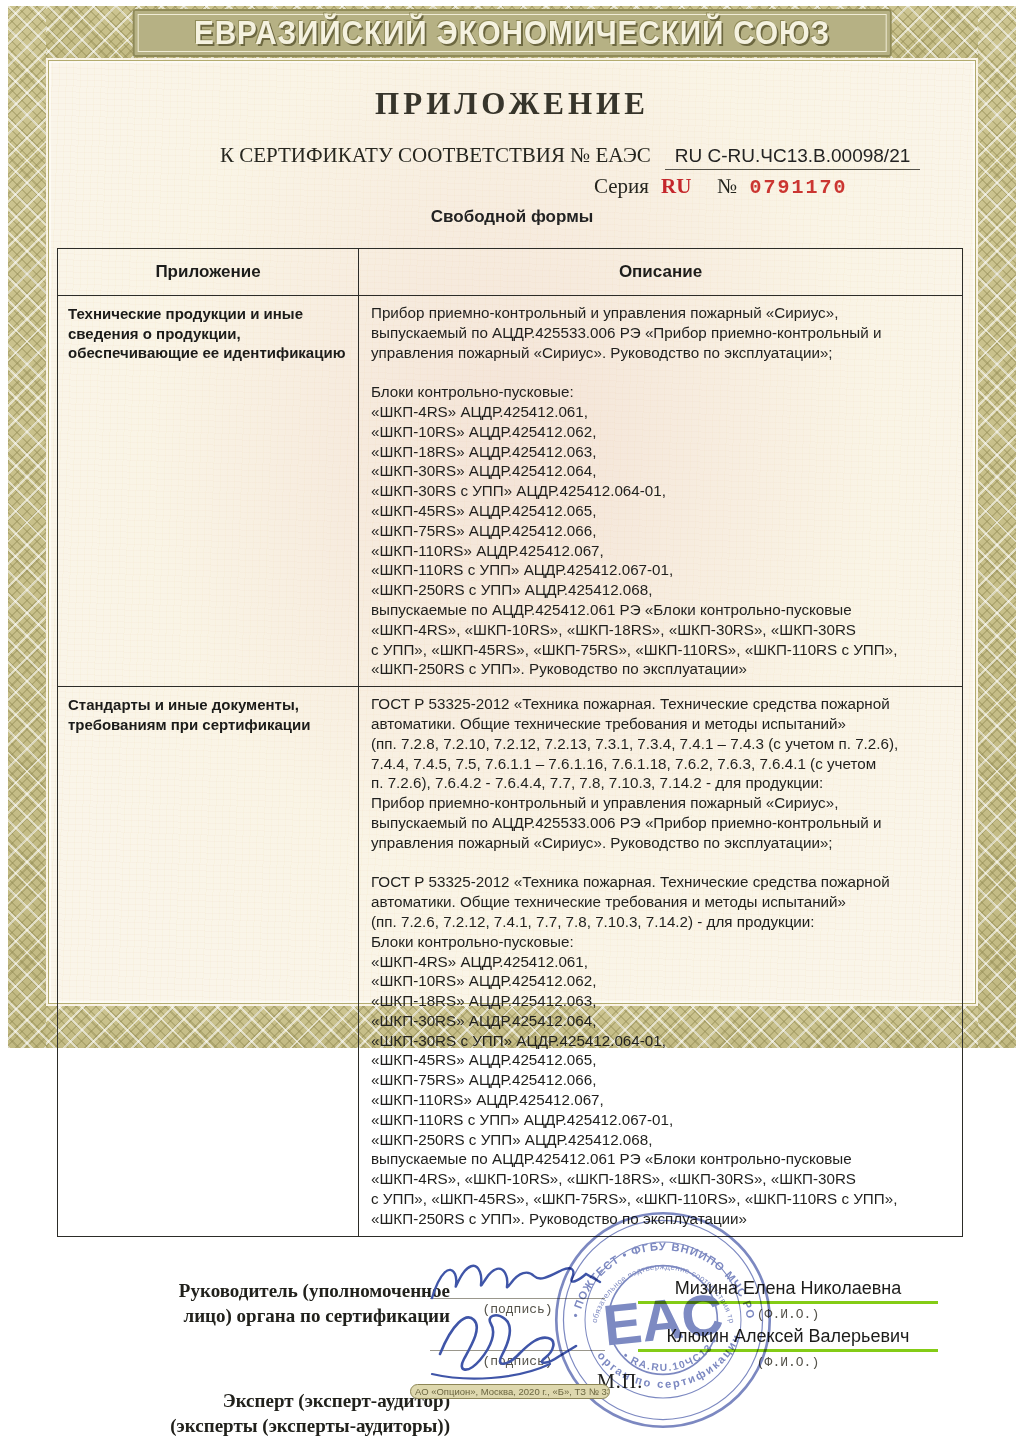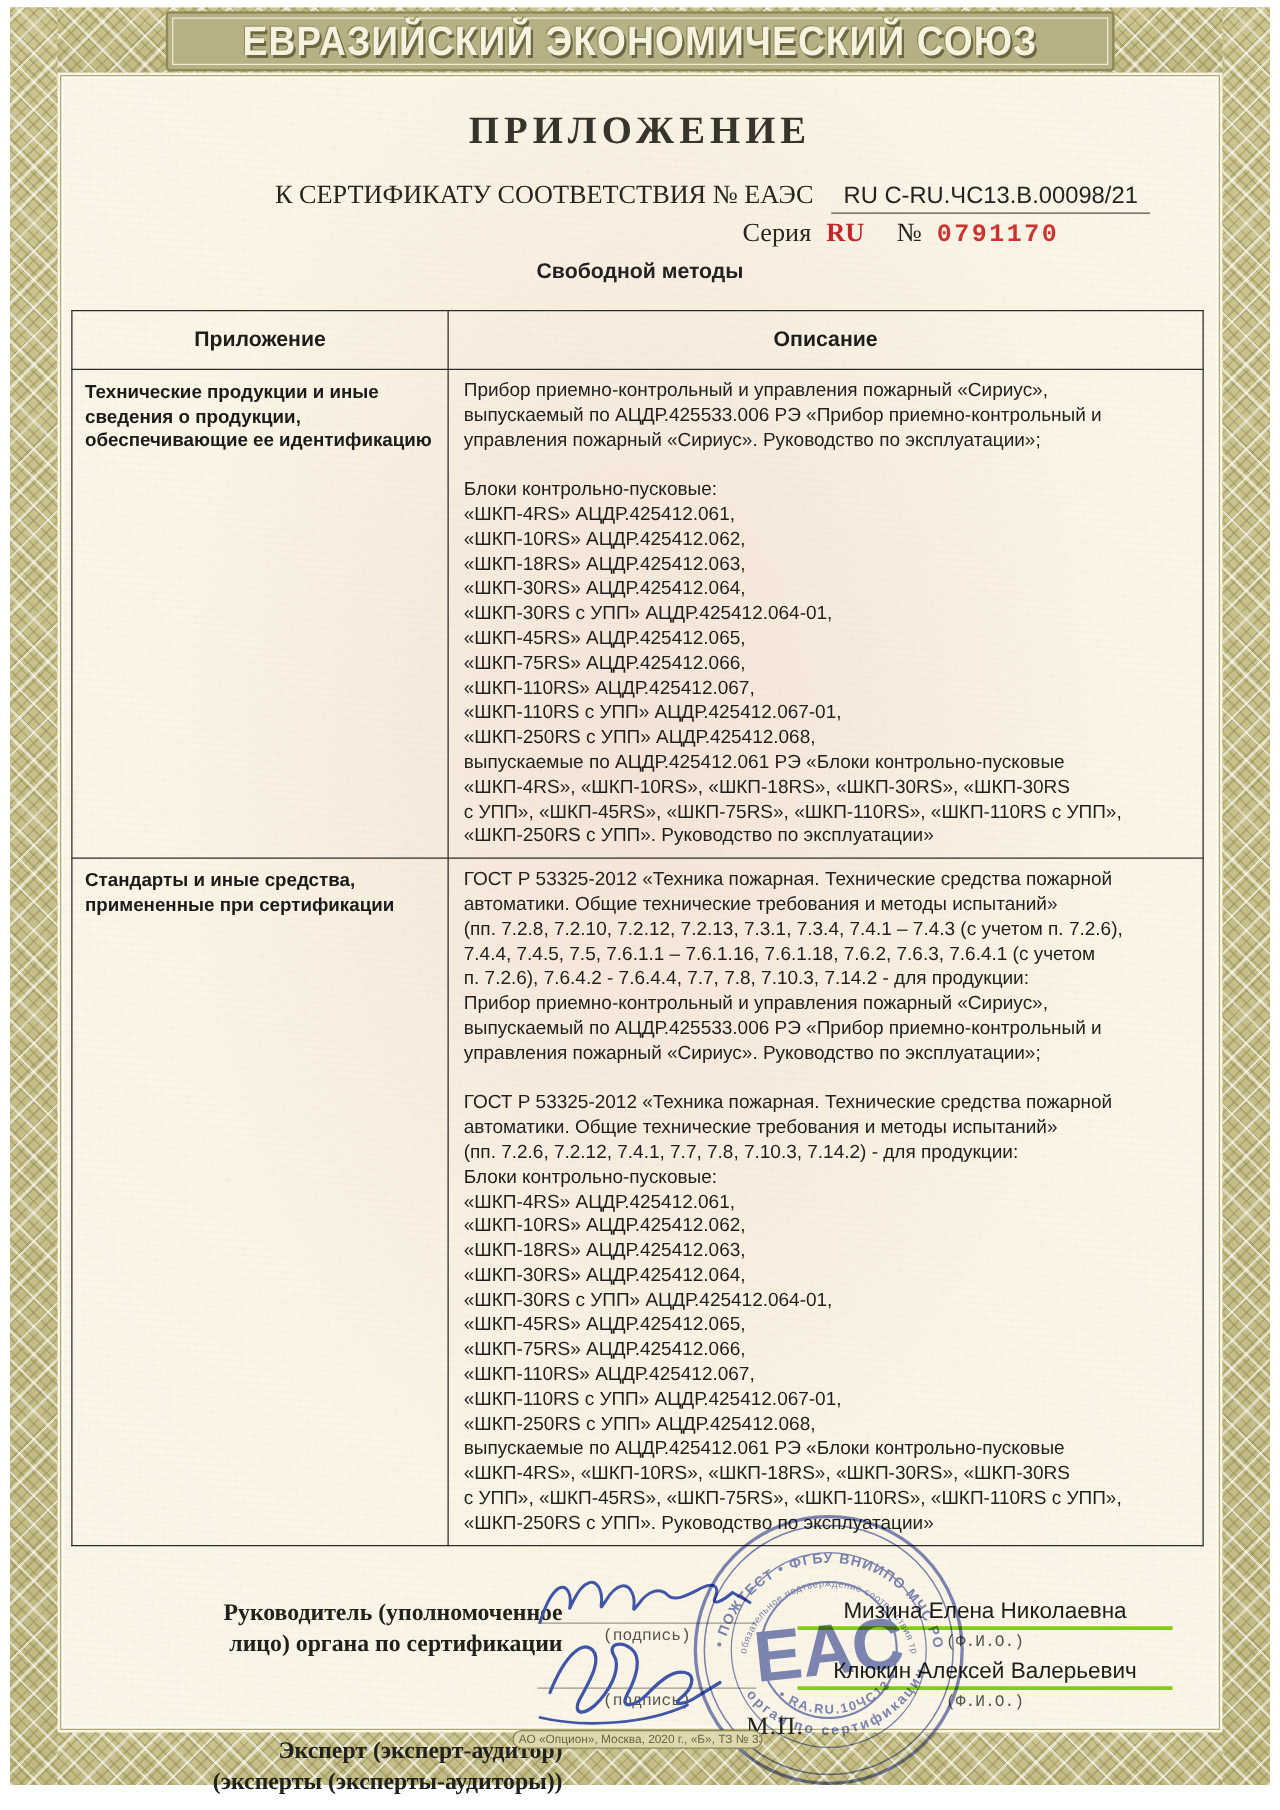--- a/index.html
+++ b/index.html
@@ -1,18 +1,18 @@
 <!DOCTYPE html>
 <html><head>
 <meta charset="utf-8">
 <style>
   html,body{margin:0;padding:0;background:#ffffff;}
   .page{position:relative;width:1024px;height:1448px;background:#ffffff;overflow:hidden;
         font-family:"Liberation Sans",sans-serif;color:#1e1e1c;}
-  .cert{position:absolute;left:8px;top:6px;width:1008px;height:1422px;background:#faf5e9;}
+  .cert{position:absolute;left:8px;top:6px;width:1008px;height:1042px;background:#faf5e9;}
   
   .cert::before{content:"";position:absolute;inset:38px;pointer-events:none;
     background:
       radial-gradient(ellipse at 50% 42%, rgba(233,198,185,.38), rgba(248,240,214,.18) 55%, transparent 80%),
       repeating-linear-gradient(2deg, rgba(214,150,130,.05) 0 1px, transparent 1px 6px),
       repeating-linear-gradient(92deg, rgba(226,210,120,.07) 0 1px, transparent 1px 7px);}
   
   .band{position:absolute;
     background:
       repeating-linear-gradient(45deg, rgba(255,255,255,.55) 0 2px, transparent 2px 16px),
@@ -102,21 +102,21 @@
     <h1 class="doc-title">ПРИЛОЖЕНИЕ</h1>
 
     <div class="cert-line">
       <span class="cert-label">К СЕРТИФИКАТУ СООТВЕТСТВИЯ № ЕАЭС</span><span class="cert-number">RU C-RU.ЧС13.В.00098/21</span>
     </div>
 
     <div class="series-line">
       <span>Серия</span><span class="series-value">RU</span><span class="number-sign">№</span><span class="number-value">0791170</span>
     </div>
 
-    <div class="form-type">Свободной методы</div>
+    <div class="form-type">Свободной формы</div>
 
     <table class="doc-table">
       <tbody>
           <tr>
         <th class="col-left">Приложение</th>
         <th>Описание</th>
       </tr>
       <tr>
         <td class="cell-label">Технические продукции и иные сведения о продукции, обеспечивающие ее идентификацию</td>
         <td class="cell-text">Прибор приемно-контрольный и управления пожарный «Сириус»,
@@ -133,21 +133,21 @@
 «ШКП-75RS» АЦДР.425412.066,
 «ШКП-110RS» АЦДР.425412.067,
 «ШКП-110RS с УПП» АЦДР.425412.067-01,
 «ШКП-250RS с УПП» АЦДР.425412.068,
 выпускаемые по АЦДР.425412.061 РЭ «Блоки контрольно-пусковые
 «ШКП-4RS», «ШКП-10RS», «ШКП-18RS», «ШКП-30RS», «ШКП-30RS
 с УПП», «ШКП-45RS», «ШКП-75RS», «ШКП-110RS», «ШКП-110RS с УПП»,
 «ШКП-250RS с УПП». Руководство по эксплуатации»</td>
       </tr>
       <tr>
-        <td class="cell-label">Стандарты и иные средства, примененные при сертификации</td>
+        <td class="cell-label">Стандарты и иные документы, требованиям при сертификации</td>
         <td class="cell-text">ГОСТ Р 53325-2012 «Техника пожарная. Технические средства пожарной
 автоматики. Общие технические требования и методы испытаний»
 (пп. 7.2.8, 7.2.10, 7.2.12, 7.2.13, 7.3.1, 7.3.4, 7.4.1 – 7.4.3 (с учетом п. 7.2.6),
 7.4.4, 7.4.5, 7.5, 7.6.1.1 – 7.6.1.16, 7.6.1.18, 7.6.2, 7.6.3, 7.6.4.1 (с учетом
 п. 7.2.6), 7.6.4.2 - 7.6.4.4, 7.7, 7.8, 7.10.3, 7.14.2 - для продукции:
 Прибор приемно-контрольный и управления пожарный «Сириус»,
 выпускаемый по АЦДР.425533.006 РЭ «Прибор приемно-контрольный и
 управления пожарный «Сириус». Руководство по эксплуатации»;
 
 ГОСТ Р 53325-2012 «Техника пожарная. Технические средства пожарной

